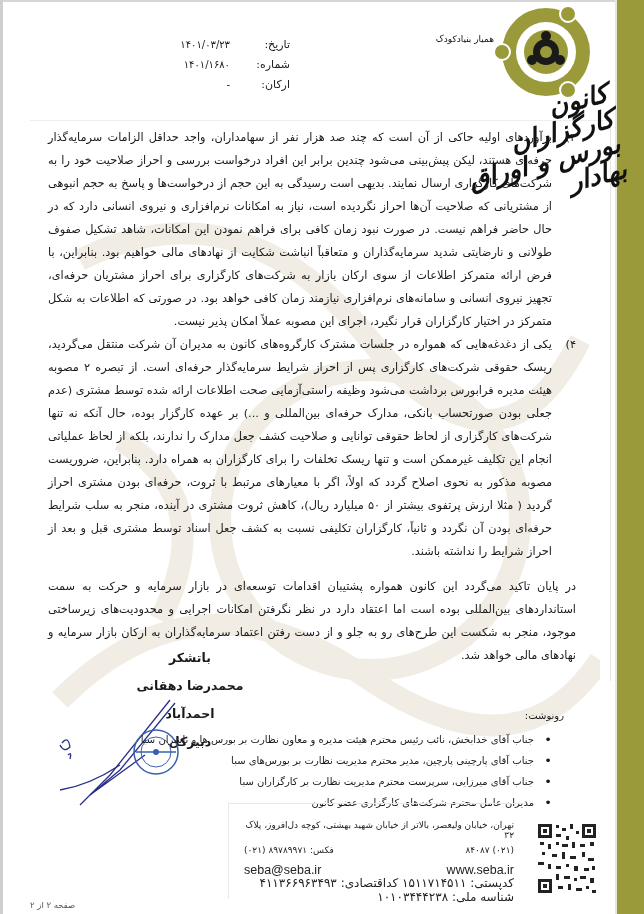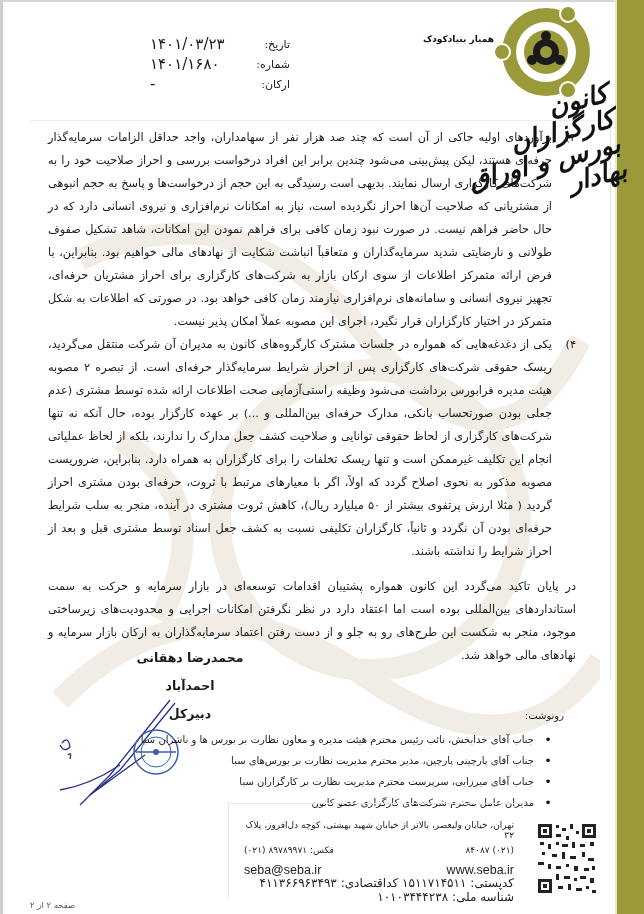--- a/index.html
+++ b/index.html
@@ -24,27 +24,27 @@
 
   
   .logo { position: absolute; right: 36px; top: 4px; width: 180px; height: 140px; }
   .logo-text {
     position: absolute; right: 40px; top: 80px; width: 170px;
     font-family: "DejaVu Serif", serif; font-size: 26px; font-style: italic; font-weight: bold;
     color: #111; direction: rtl; text-align: right; line-height: 26px; transform: rotate(-14deg);
     transform-origin: right top;
   }
   .logo-sub {
-    position: absolute; right: 150px; top: 34px; font-size: 9px; font-weight: bold;
+    position: absolute; right: 150px; top: 34px; font-size: 9px; font-weight: normal;
     direction: rtl; text-align: center; line-height: 11px; color: #111;
   }
   .meta { position: absolute; left: 150px; top: 34px; width: 140px; direction: rtl; font-size: 11px; }
   .meta-row { display: flex; justify-content: space-between; height: 20px; align-items: center; }
   .meta-label { width: 50px; text-align: right; }
-  .meta-value { width: 80px; text-align: left; font-size: 15px; }
+  .meta-value { width: 80px; text-align: right; font-size: 10px; }
 
   
   .body-text {
     position: absolute; left: 48px; top: 126px; width: 528px;
     direction: rtl; text-align: justify; font-size: 11.3px; line-height: 23px;
   }
   .para { position: relative; padding-right: 24px; }
   .para-num { position: absolute; right: 0; top: 0; }
   .closing { margin-top: 12px; padding-right: 0; }
 
@@ -129,20 +129,21 @@
     <span>برآوردهای اولیه حاکی از آن است که چند صد هزار نفر از سهامداران، واجد حداقل الزامات سرمایه‌گذار حرفه‌ای هستند، لیکن پیش‌بینی می‌شود چندین برابر این افراد درخواست بررسی و احراز صلاحیت خود را به شرکت‌های کارگزاری ارسال نمایند. بدیهی است رسیدگی به این حجم از درخواست‌ها و پاسخ به حجم انبوهی از مشتریانی که صلاحیت آن‌ها احراز نگردیده است، نیاز به امکانات نرم‌افزاری و نیروی انسانی دارد که در حال حاضر فراهم نیست. در صورت نبود زمان کافی برای فراهم نمودن این امکانات، شاهد تشکیل صفوف طولانی و نارضایتی شدید سرمایه‌گذاران و متعاقباً انباشت شکایت از نهادهای مالی خواهیم بود. بنابراین، با فرض ارائه متمرکز اطلاعات از سوی ارکان بازار به شرکت‌های کارگزاری برای احراز مشتریان حرفه‌ای، تجهیز نیروی انسانی و سامانه‌های نرم‌افزاری نیازمند زمان کافی خواهد بود. در صورتی که اطلاعات به شکل متمرکز در اختیار کارگزاران قرار نگیرد، اجرای این مصوبه عملاً امکان پذیر نیست.</span>
   </div>
   <div class="para">
     <span class="para-num">۴)</span>
     <span>یکی از دغدغه‌هایی که همواره در جلسات مشترک کارگروه‌های کانون به مدیران آن شرکت منتقل می‌گردید، ریسک حقوقی شرکت‌های کارگزاری پس از احراز شرایط سرمایه‌گذار حرفه‌ای است. از تبصره ۲ مصوبه هیئت مدیره فرابورس برداشت می‌شود وظیفه راستی‌آزمایی صحت اطلاعات ارائه شده توسط مشتری (عدم جعلی بودن صورتحساب بانکی، مدارک حرفه‌ای بین‌المللی و ...) بر عهده کارگزار بوده، حال آنکه نه تنها شرکت‌های کارگزاری از لحاظ حقوقی توانایی و صلاحیت کشف جعل مدارک را ندارند، بلکه از لحاظ عملیاتی انجام این تکلیف غیرممکن است و تنها ریسک تخلفات را برای کارگزاران به همراه دارد. بنابراین، ضروریست مصوبه مذکور به نحوی اصلاح گردد که اولاً، اگر با معیارهای مرتبط با ثروت، حرفه‌ای بودن مشتری احراز گردید ( مثلا ارزش پرتفوی بیشتر از ۵۰ میلیارد ریال)، کاهش ثروت مشتری در آینده، منجر به سلب شرایط حرفه‌ای بودن آن نگردد و ثانیاً، کارگزاران تکلیفی نسبت به کشف جعل اسناد توسط مشتری قبل و بعد از احراز شرایط را نداشته باشند.</span>
   </div>
   <div class="para closing">در پایان تاکید می‌گردد این کانون همواره پشتیبان اقدامات توسعه‌ای در بازار سرمایه و حرکت به سمت استانداردهای بین‌المللی بوده است اما اعتقاد دارد در نظر نگرفتن امکانات اجرایی و محدودیت‌های زیرساختی موجود، منجر به شکست این طرح‌های رو به جلو و از دست رفتن اعتماد سرمایه‌گذاران به ارکان بازار سرمایه و نهادهای مالی خواهد شد.</div>
 </div>
 
 <div class="sign">
+  <div>باتشکر</div>
   <div>محمدرضا دهقانی احمدآباد</div>
   <div>دبیرکل</div>
 </div>
 <svg class="signature-scribble" viewBox="0 0 140 115">
   <g fill="none" stroke="#2a2f8a" stroke-width="1.3">
     <path d="M120 5 L60 80 L30 110"></path>
     <path d="M125 8 L70 75 L40 100 L95 60"></path>
     <path d="M10 95 Q40 90 70 70"></path>
     <path d="M12 48 Q18 40 20 52 Q14 58 10 50"></path>
     <path d="M18 60 Q22 56 20 64"></path>

